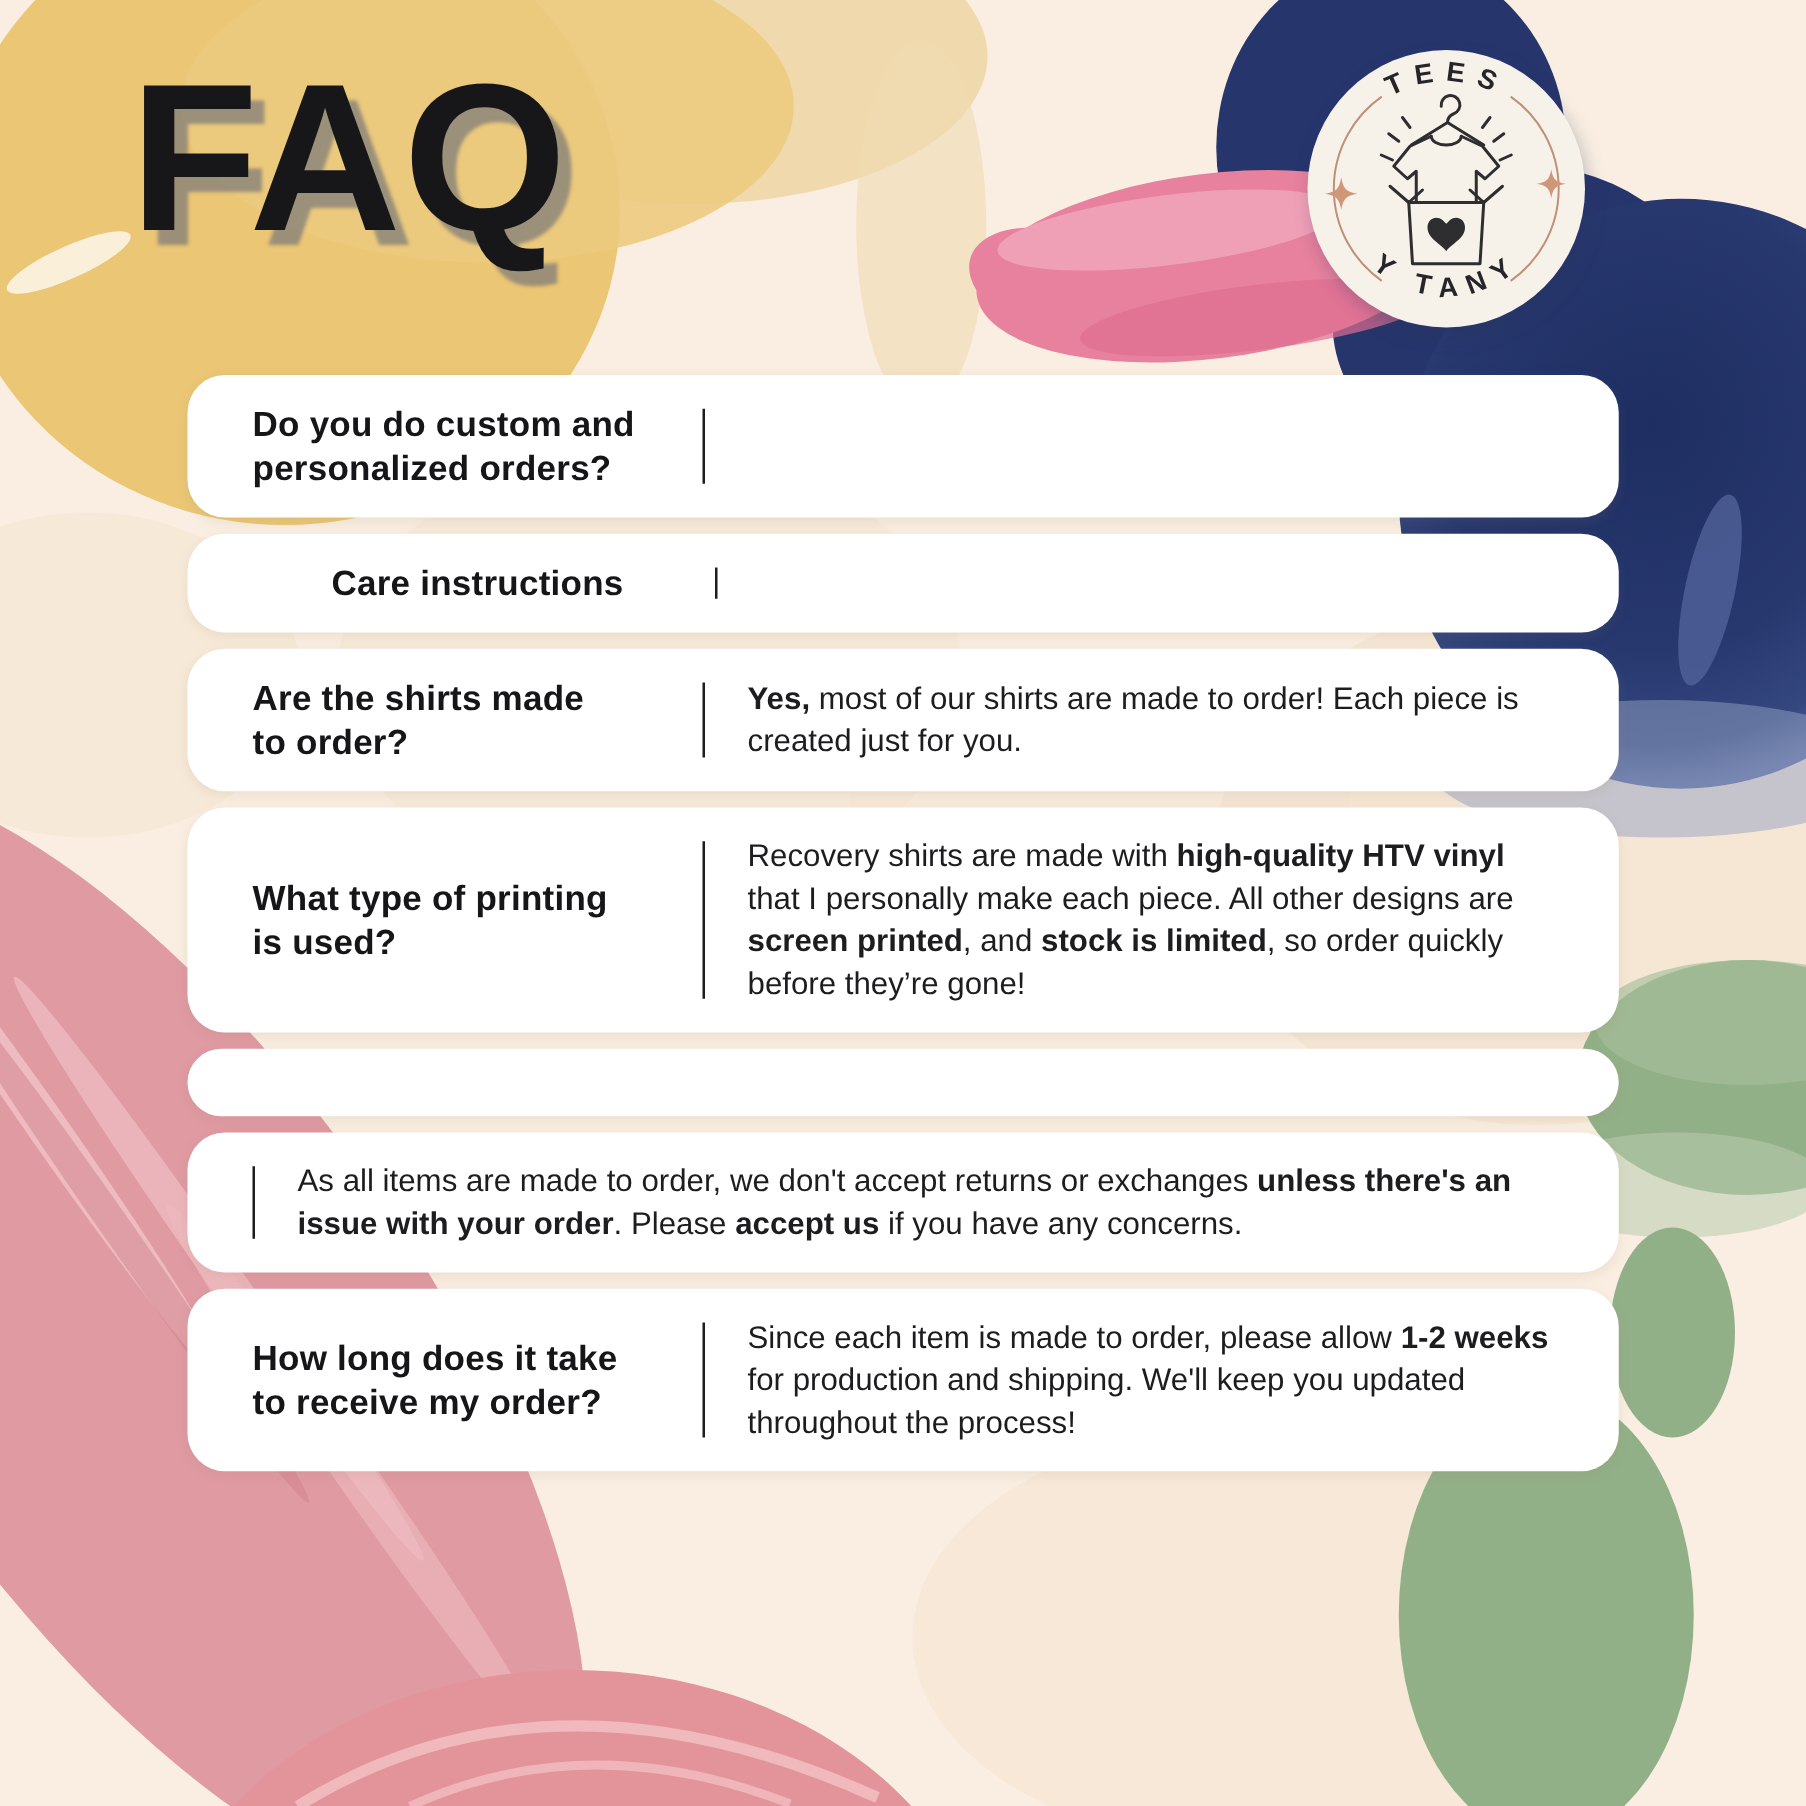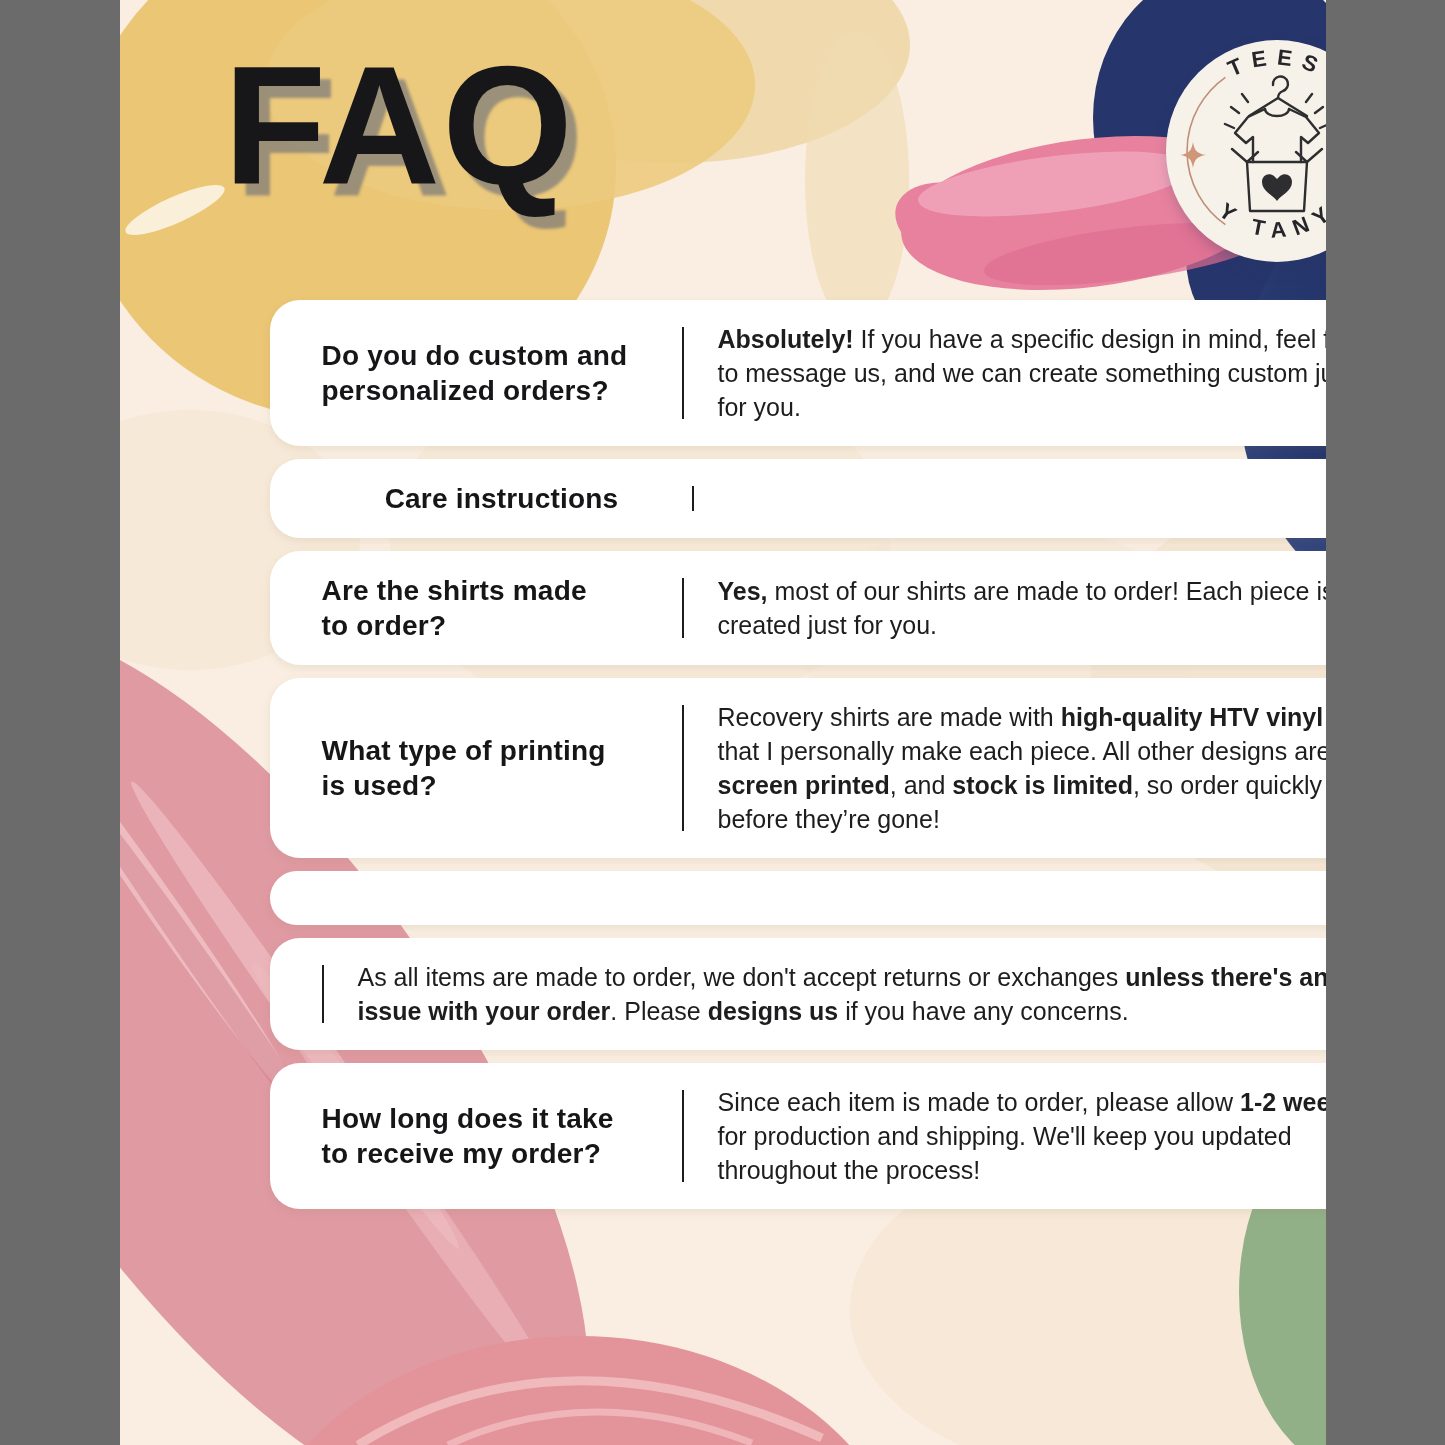--- a/index.html
+++ b/index.html
@@ -1,17 +1,17 @@
 <!DOCTYPE html>
 <html><head>
 <meta charset="utf-8">
 <style>
   html,body { margin:0; padding:0; background:#6b6b6b; }
   .canvas {
-    position:relative; width:1206px; height:1445px; margin:0 auto;
+    position:relative; width:1445px; height:1445px; margin:0 auto;
     overflow:hidden; background:#f9eee1;
     font-family:"Liberation Sans", sans-serif;
   }
   .bg { position:absolute; left:0; top:0; width:1445px; height:1445px; }
 
   .title {
     position:absolute; left:104px; top:42px; margin:0;
     font-size:168px; line-height:1; font-weight:700; letter-spacing:2px;
     color:#17171a;
     text-shadow:11px 12px 3px rgba(128,124,120,0.75);
@@ -150,21 +150,20 @@
         <path d="M 0 47 C -4 41 -15 37 -15 28 C -15 21 -8 18 -3 22 L 0 25 L 3 22 C 8 18 15 21 15 28 C 15 37 4 41 0 47 Z" fill="#2e2e30" stroke="none"></path>
       </g>
     </svg>
   </div>
 
   <main class="cards">
   <section class="card">
     <div class="q">Do you do custom and
 personalized orders?</div>
     <div class="divider"></div>
-    <div class="a"><b>Absolutely!</b><span> If you have a specific design in mind, feel free to message us, and we can create something custom just for you.</span></div>
   </section>
 
   <section class="card">
     <div class="q">Care instructions</div>
     <div class="divider"></div>
   </section>
 
   <section class="card">
     <div class="q">Are the shirts made
 to order?</div>
@@ -178,21 +177,21 @@
     <div class="divider"></div>
     <div class="a"><span>Recovery shirts are made with </span><b>high-quality HTV vinyl</b><span> that I personally make each piece. All other designs are </span><b>screen printed</b><span>, and </span><b>stock is limited</b><span>, so order quickly before they’re gone!</span></div>
   </section>
 
   <section class="card">
     <div class="divider"></div>
   </section>
 
   <section class="card">
     <div class="divider"></div>
-    <div class="a"><span>As all items are made to order, we don't accept returns or exchanges </span><b>unless there's an issue with your order</b><span>. Please </span><b>designs us</b><span> if you have any concerns.</span></div>
+    <div class="a"><span>As all items are made to order, we don't accept returns or exchanges </span><b>unless there's an issue with your order</b><span>. Please </span><b>accept us</b><span> if you have any concerns.</span></div>
   </section>
 
   <section class="card">
     <div class="q">How long does it take
 to receive my order?</div>
     <div class="divider"></div>
     <div class="a"><span>Since each item is made to order, please allow </span><b>1-2 weeks</b><span> for production and shipping. We'll keep you updated throughout the process!</span></div>
   </section>
 </main>
 </div>

